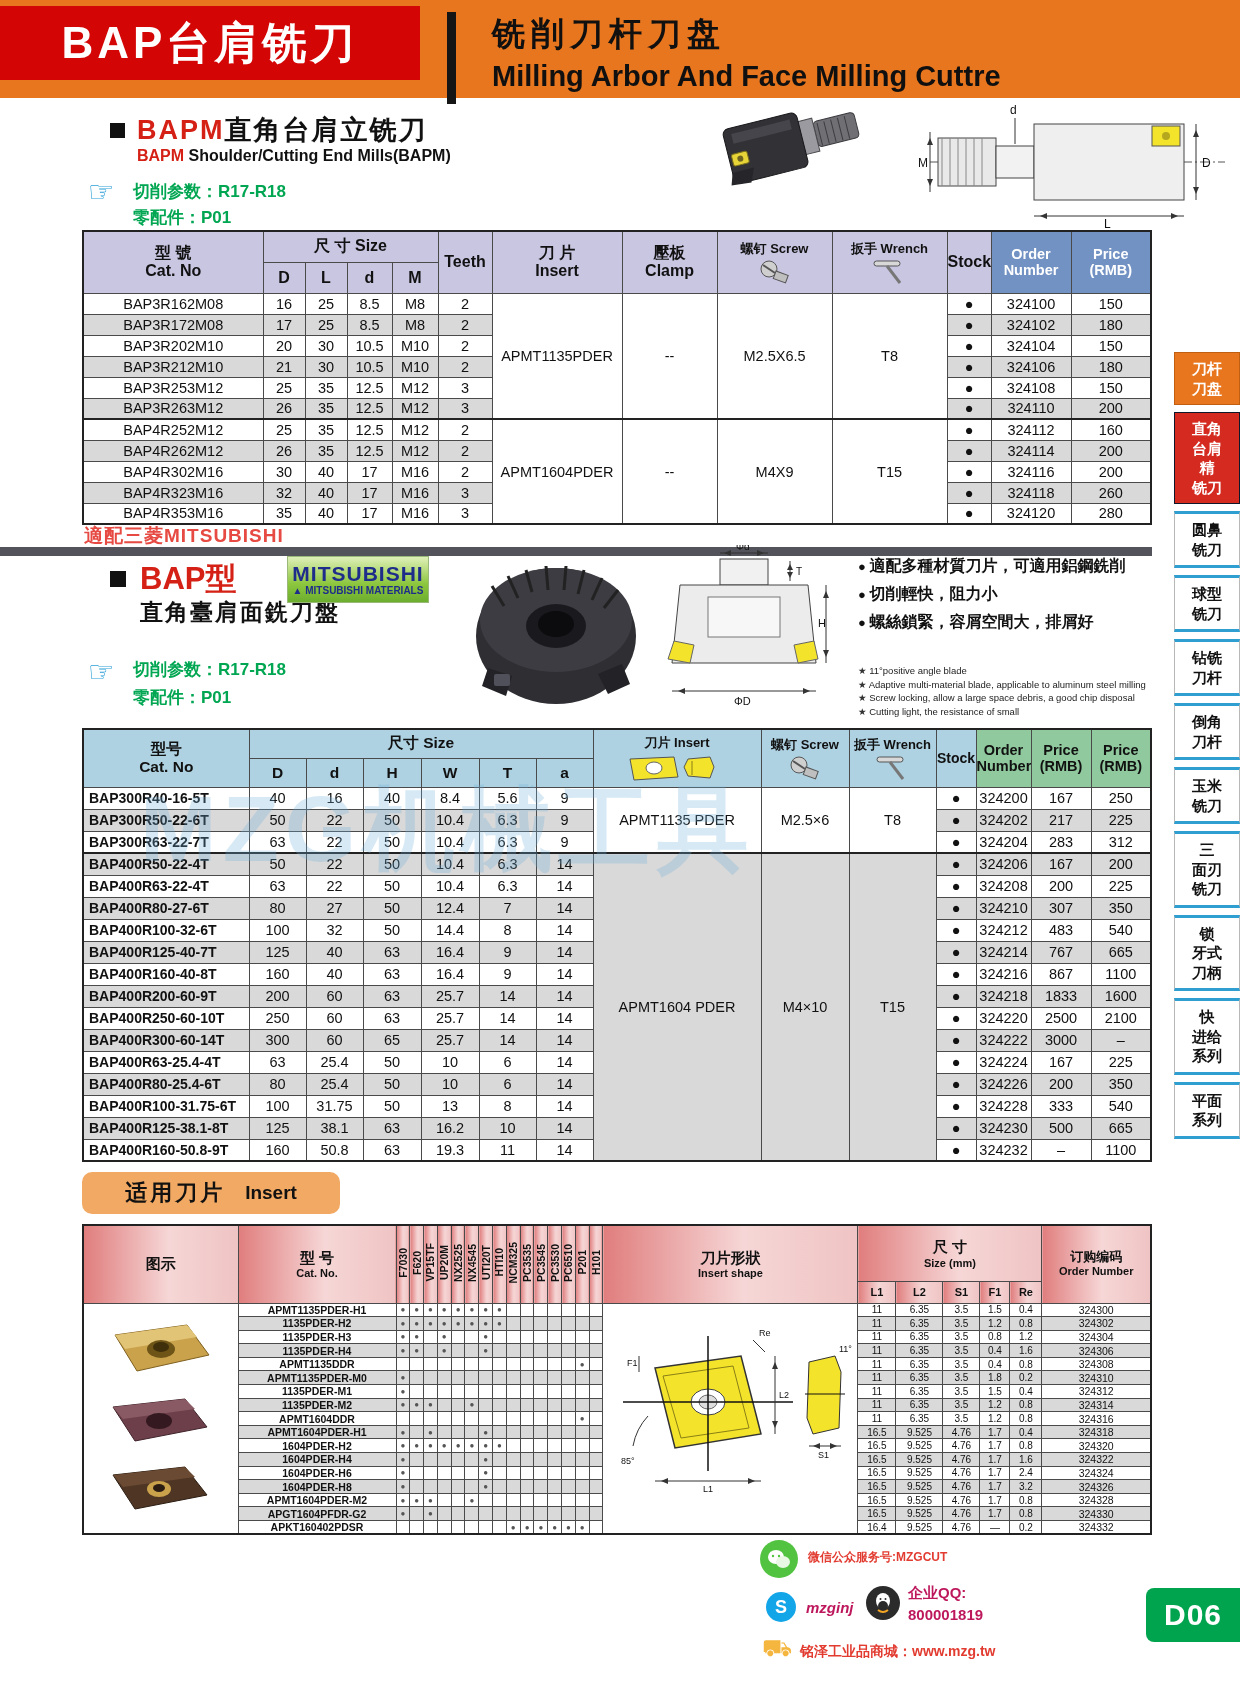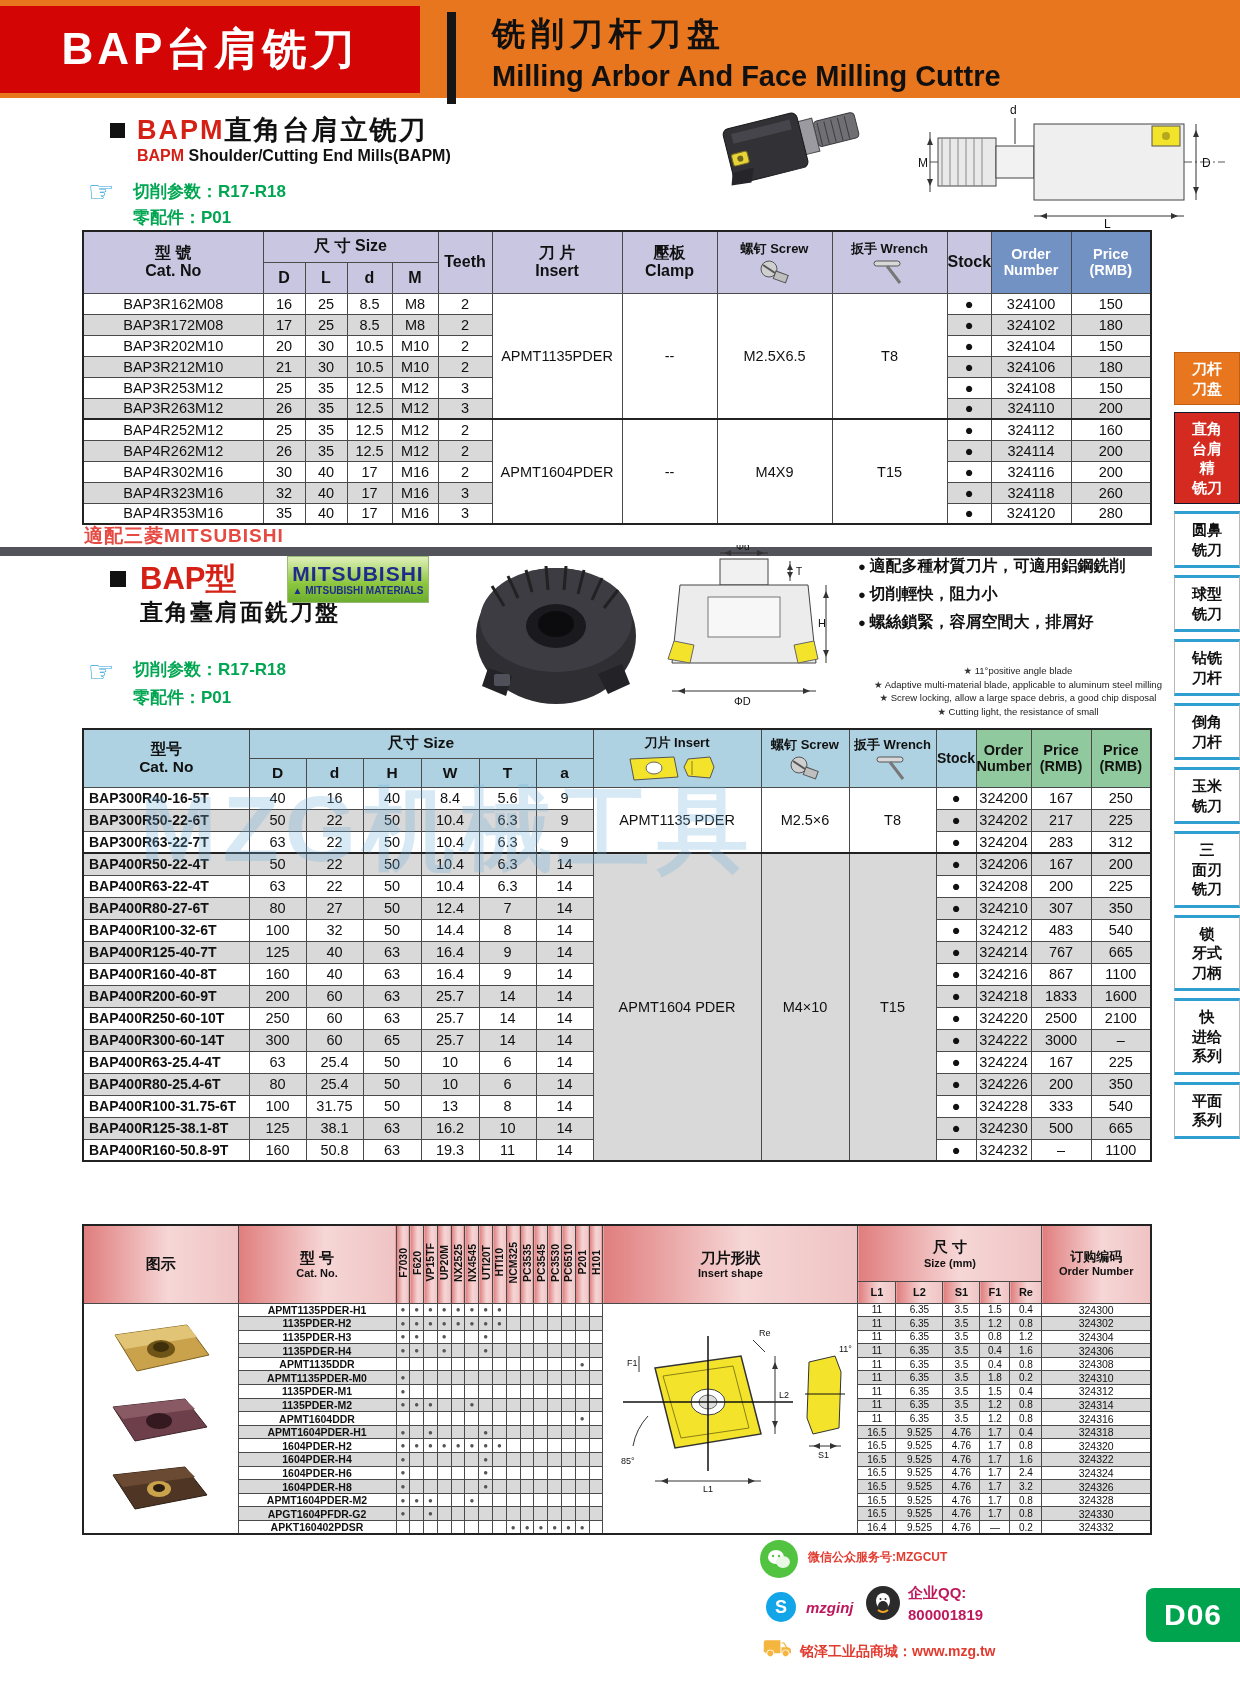--- a/index.html
+++ b/index.html
@@ -2,21 +2,21 @@
 <html><head>
 <meta charset="utf-8">
 <style>
   * { margin:0; padding:0; box-sizing:border-box; }
   html,body { background:#fff; }
   body { font-family:"Liberation Sans","DejaVu Sans",sans-serif; color:#111; }
   .page { position:relative; width:1240px; height:1683px; background:#fff; overflow:hidden; }
 
   
   .banner { position:absolute; left:0; top:0; width:1240px; height:98px; background:#e8761e; }
-  .banner-red { position:absolute; left:0; top:6px; width:420px; height:87px; background:#d40505;
+  .banner-red { position:absolute; left:0; top:6px; width:420px; height:74px; background:#d40505;
                 display:flex; align-items:center; justify-content:center; }
   .banner-red span { color:#fff; font-size:44px; font-weight:bold; letter-spacing:4px; }
   .banner-bar { position:absolute; left:447px; top:12px; width:9px; height:92px; background:#151515; }
   .banner-sub { position:absolute; left:492px; top:12px; }
   .banner-sub .cn { font-size:33px; font-weight:bold; color:#101010; letter-spacing:6px; }
   .banner-sub .en { font-size:29px; font-weight:bold; color:#101010; margin-top:3px; }
 
   
   .sec-head { position:absolute; display:flex; align-items:center; }
   .sq { display:inline-block; background:#111; }
@@ -77,21 +77,21 @@
   .sec2-sub { position:absolute; left:140px; top:597px; font-size:23px; font-weight:bold; letter-spacing:2px; }
   .mitsu-logo { position:absolute; left:287px; top:556px; width:142px; height:47px;
                 background:linear-gradient(180deg,#dff0b8,#8cc63e 60%,#6cae2e); border:1px solid #9ab87a;
                 display:flex; flex-direction:column; align-items:center; justify-content:center; }
   .mitsu-logo .m1 { color:#1f2d8a; font-weight:bold; font-size:21px; letter-spacing:1px; line-height:1; }
   .mitsu-logo .m2 { color:#1f2d8a; font-weight:bold; font-size:10px; line-height:1.3; }
   .bullets { position:absolute; left:858px; top:552px; width:300px; list-style:none; }
   .bullets li { font-size:16px; font-weight:bold; line-height:27px; white-space:nowrap; }
   .bullets li::before { content:"● "; font-size:13px; }
   .stars { position:absolute; left:858px; top:664px; width:320px; list-style:none; }
-  .stars li { font-size:9.5px; line-height:13.5px; color:#222; white-space:nowrap;text-align:center; }
+  .stars li { font-size:9.5px; line-height:13.5px; color:#222; white-space:nowrap; }
   .stars li::before { content:"★ "; color:#333; }
   .watermark { position:absolute; left:140px; top:768px; font-size:92px; font-weight:bold;
                color:rgba(110,175,220,0.28); letter-spacing:6px; z-index:5; pointer-events:none; }
   .insert-badge { position:absolute; left:82px; top:1172px; width:258px; height:42px; background:#f2a964;
                   border-radius:10px; display:flex; align-items:center; justify-content:center; gap:20px; }
   .insert-badge .cn { font-size:22px; font-weight:bold; letter-spacing:3px; }
   .insert-badge .en { font-size:19px; font-weight:bold; }
 
   
   .sidebar { position:absolute; left:1174px; top:352px; width:66px; display:flex; flex-direction:column; gap:7px; }
@@ -753,20 +753,24 @@
           <td class="stock-dot">●</td>
           <td>324232</td>
           <td>–</td>
           <td>1100</td>
         </tr>
       </tbody>
   </table>
 
   <div class="watermark">MZG机械工具</div>
 
+  <div class="insert-badge">
+    <span class="cn">适用刀片</span>
+    <span class="en">Insert</span>
+  </div>
 
   <table id="t3">
     <colgroup>
       <col style="width:155px">
         <col style="width:158px">
       <col span="15" style="width:13.8px">
       <col style="width:255px">
       <col style="width:38px">
         <col style="width:47px">
         <col style="width:37px">

